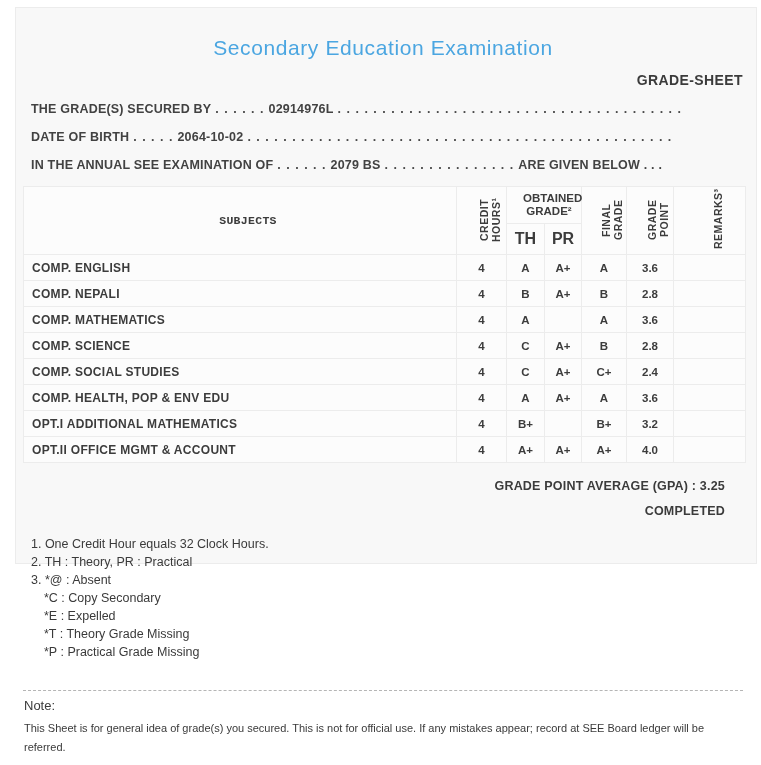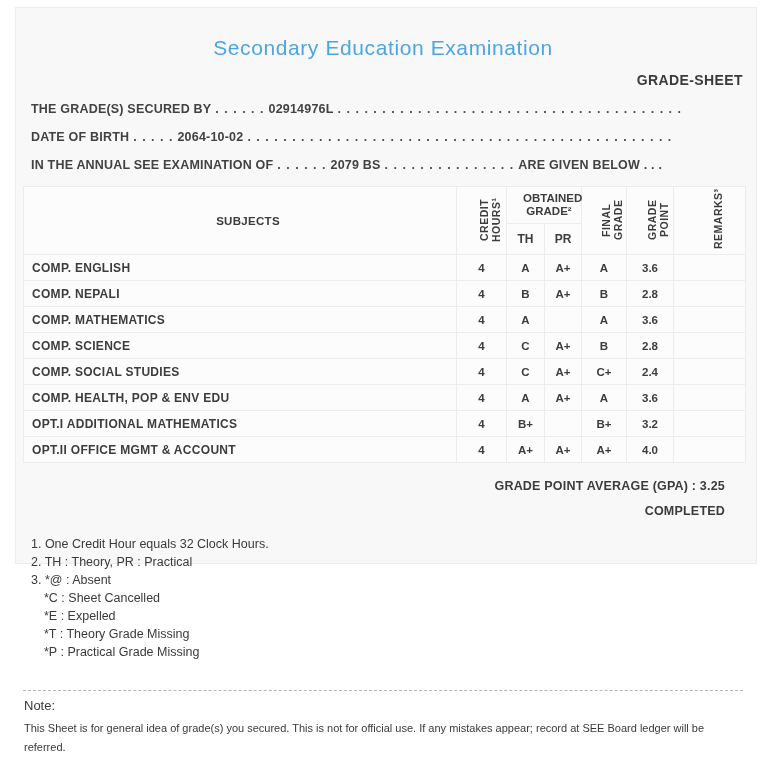--- a/index.html
+++ b/index.html
@@ -64,23 +64,24 @@
     font-weight: 700;
     color: #3c3c3c;
     text-align: center;
     vertical-align: middle;
   }
   th.subjects-h {
     text-align: left;
     padding-left: 8px;
     font-size: 12px;
     letter-spacing: 0.3px;
+    font-family: Liberation Mono, monospace;
   }
   thead tr.r1 th { height: 37px; padding-left: 16px; }
-  thead tr.r2 th { height: 31px; font-size: 12px; }
+  thead tr.r2 th { height: 31px; font-size: 16px; }
   .rot {
     display: inline-block;
     writing-mode: vertical-rl;
     transform: rotate(180deg);
     white-space: normal;
     height: 58px;
     line-height: 12px;
     font-size: 10.5px;
     letter-spacing: 0.5px;
   }
@@ -245,21 +246,21 @@
     </tbody>
   </table>
 
   <div class="summary gpa">GRADE POINT AVERAGE (GPA) : 3.25</div>
   <div class="summary status">COMPLETED</div>
 
   <div class="footnotes">
     <div>1. One Credit Hour equals 32 Clock Hours.</div>
     <div>2. TH : Theory, PR : Practical</div>
     <div>3. *@ : Absent</div>
-    <div class="sub">*C : Sheet Cancelled</div>
+    <div class="sub">*C : Copy Secondary</div>
     <div class="sub">*E : Expelled</div>
     <div class="sub">*T : Theory Grade Missing</div>
     <div class="sub">*P : Practical Grade Missing</div>
   </div>
 
   <div class="note-box">
     <div class="note-label">Note:</div>
     <div class="note-text">This Sheet is for general idea of grade(s) you secured. This is not for official use. If any mistakes appear; record at SEE Board ledger will be referred.</div>
   </div>
 

